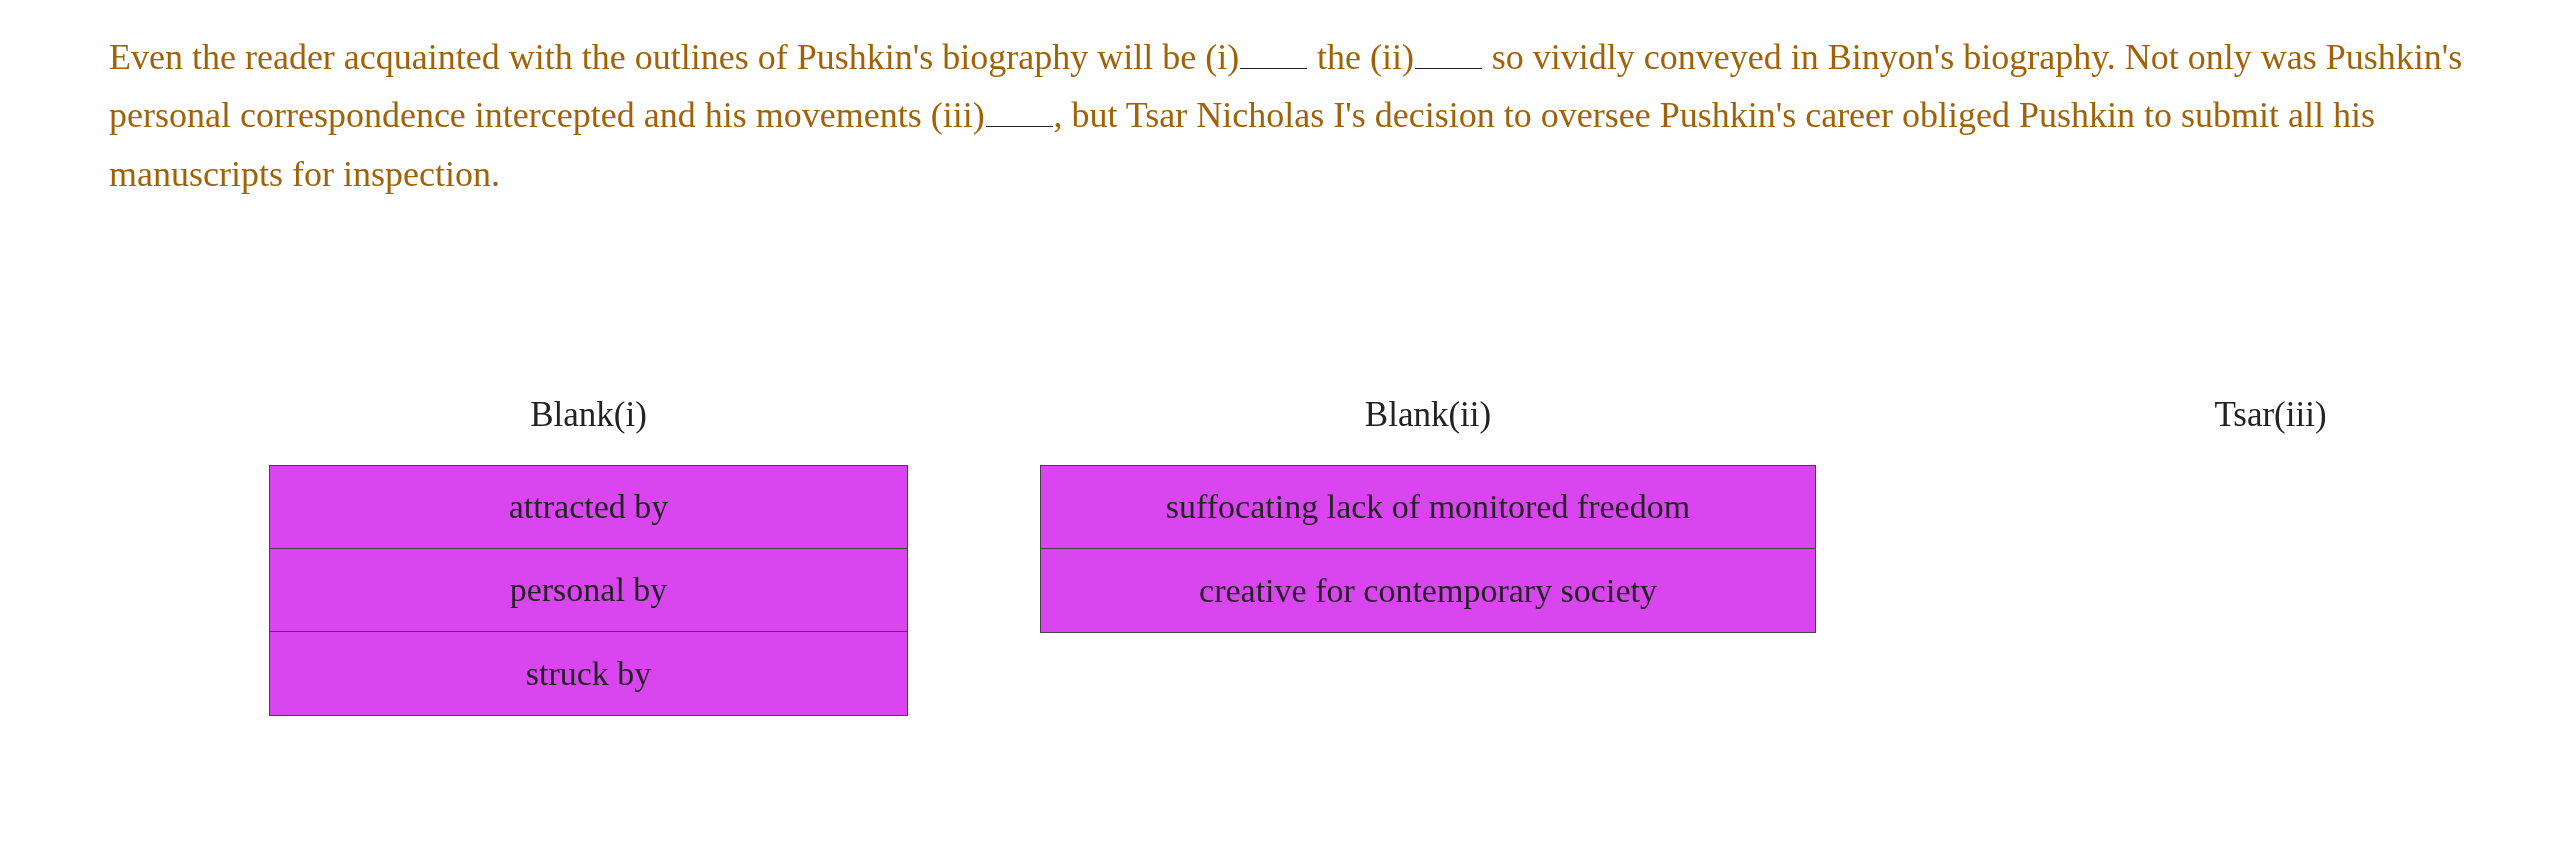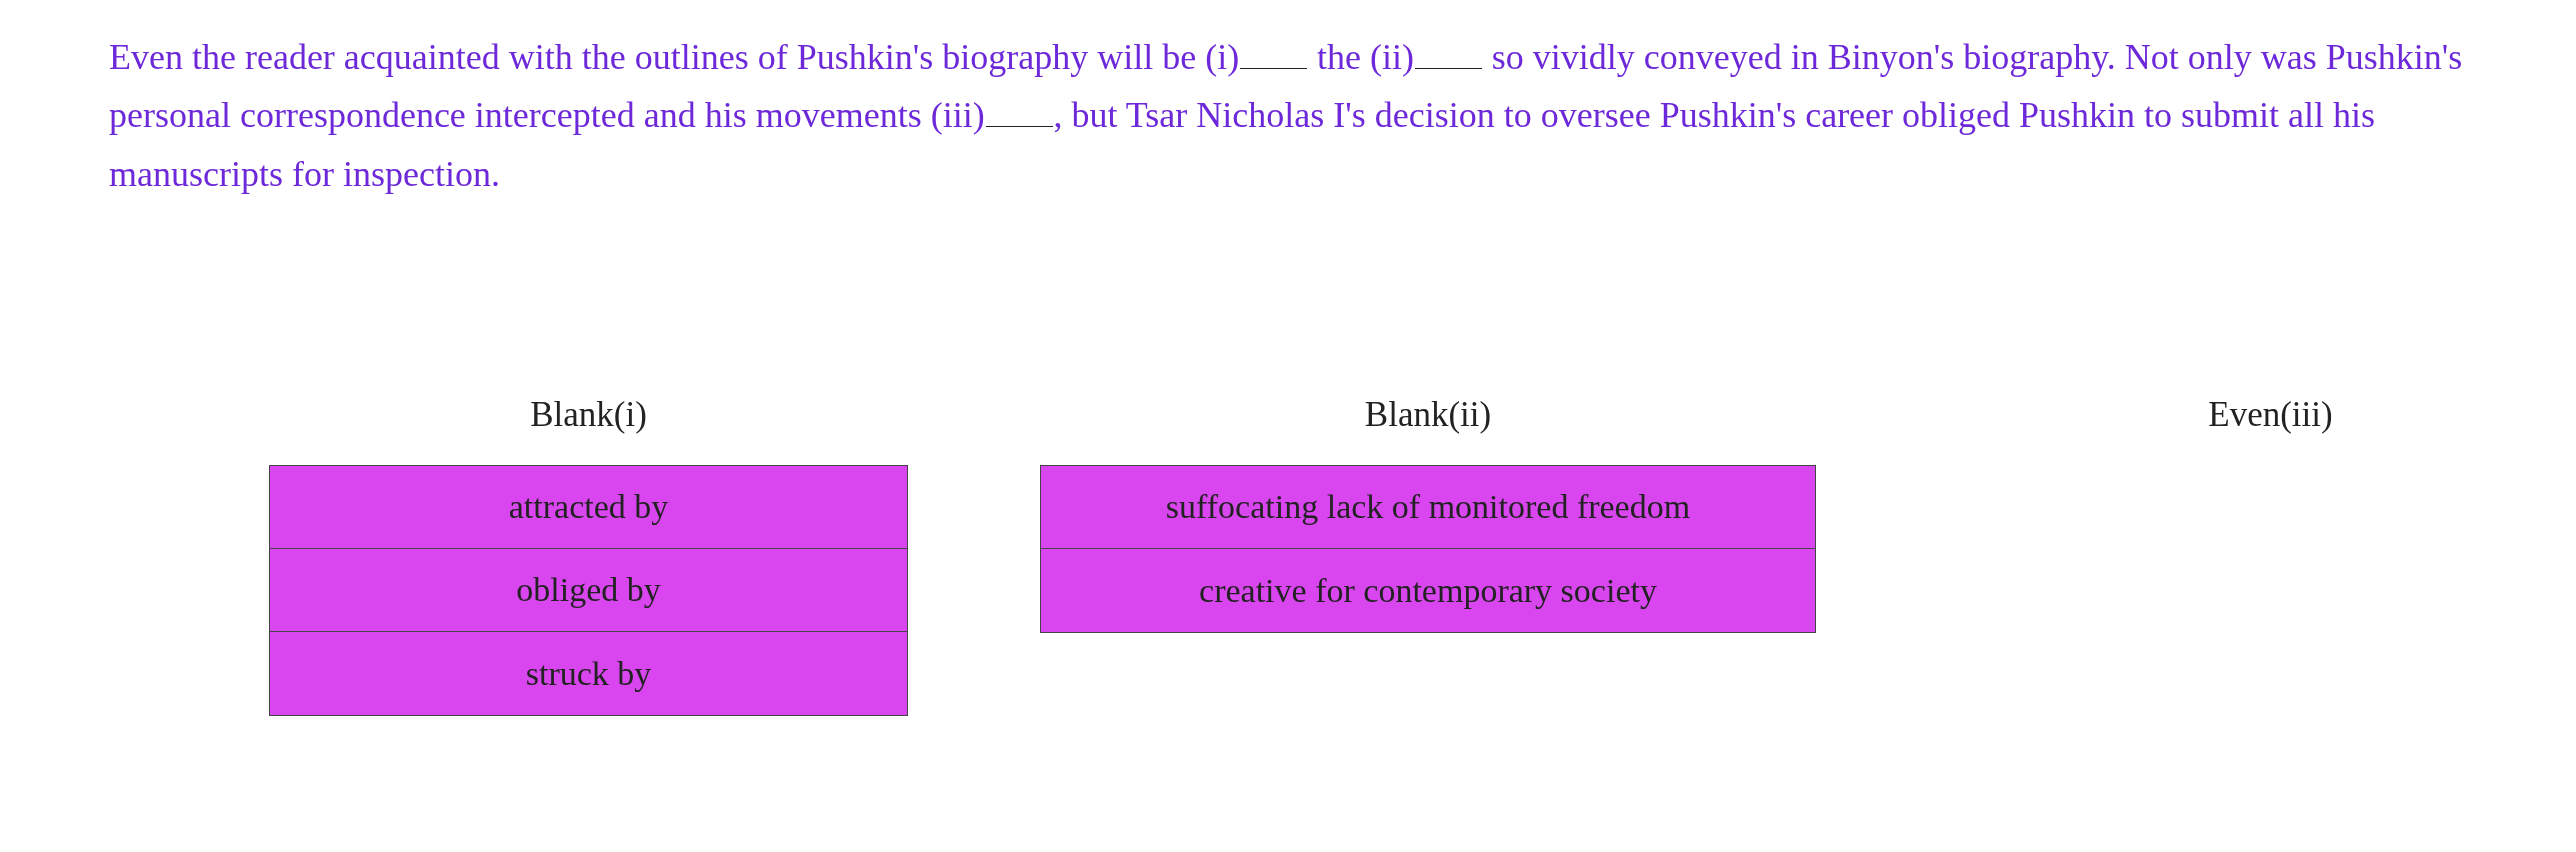--- a/index.html
+++ b/index.html
@@ -16,21 +16,21 @@
     overflow: hidden;
   }
 
   .passage {
     position: absolute;
     left: 109px;
     top: 28px;
     width: 2370px;
     font-size: 36px;
     line-height: 1.62;
-    color: #6d28d9;
+    color: #a16207;
     text-align: left;
   }
 
   .blankline {
     display: inline-block;
     border-bottom: 1.9px solid #222222;
     width: 67px;
     vertical-align: baseline;
     margin: 0 0.9px;
     height: 0.92em;
@@ -93,31 +93,31 @@
 <body>
 
 <div class="passage"><span>Even the reader acquainted with the outlines of Pushkin's biography will be (i)</span><span class="blankline"></span><span> the (ii)</span><span class="blankline"></span><span> so vividly conveyed in Binyon's biography. Not only was Pushkin's personal correspondence intercepted and his movements (iii)</span><span class="blankline"></span><span>, but Tsar Nicholas I's decision to oversee Pushkin's career obliged Pushkin to submit all his manuscripts for inspection.</span></div>
 
 <div class="columns">
 
   <div class="column col-1">
     <div class="col-header">Blank(i)</div>
     <div class="option-table">
       <div class="option-row">attracted by</div>
-      <div class="option-row">obliged by</div>
+      <div class="option-row">personal by</div>
       <div class="option-row">struck by</div>
     </div>
   </div>
 
   <div class="column col-2">
     <div class="col-header">Blank(ii)</div>
     <div class="option-table">
       <div class="option-row">suffocating lack of monitored freedom</div>
       <div class="option-row">creative for contemporary society</div>
     </div>
   </div>
 
   <div class="column col-3">
-    <div class="col-header">Even(iii)</div>
+    <div class="col-header">Tsar(iii)</div>
   </div>
 
 </div>
 
 
 </body></html>

